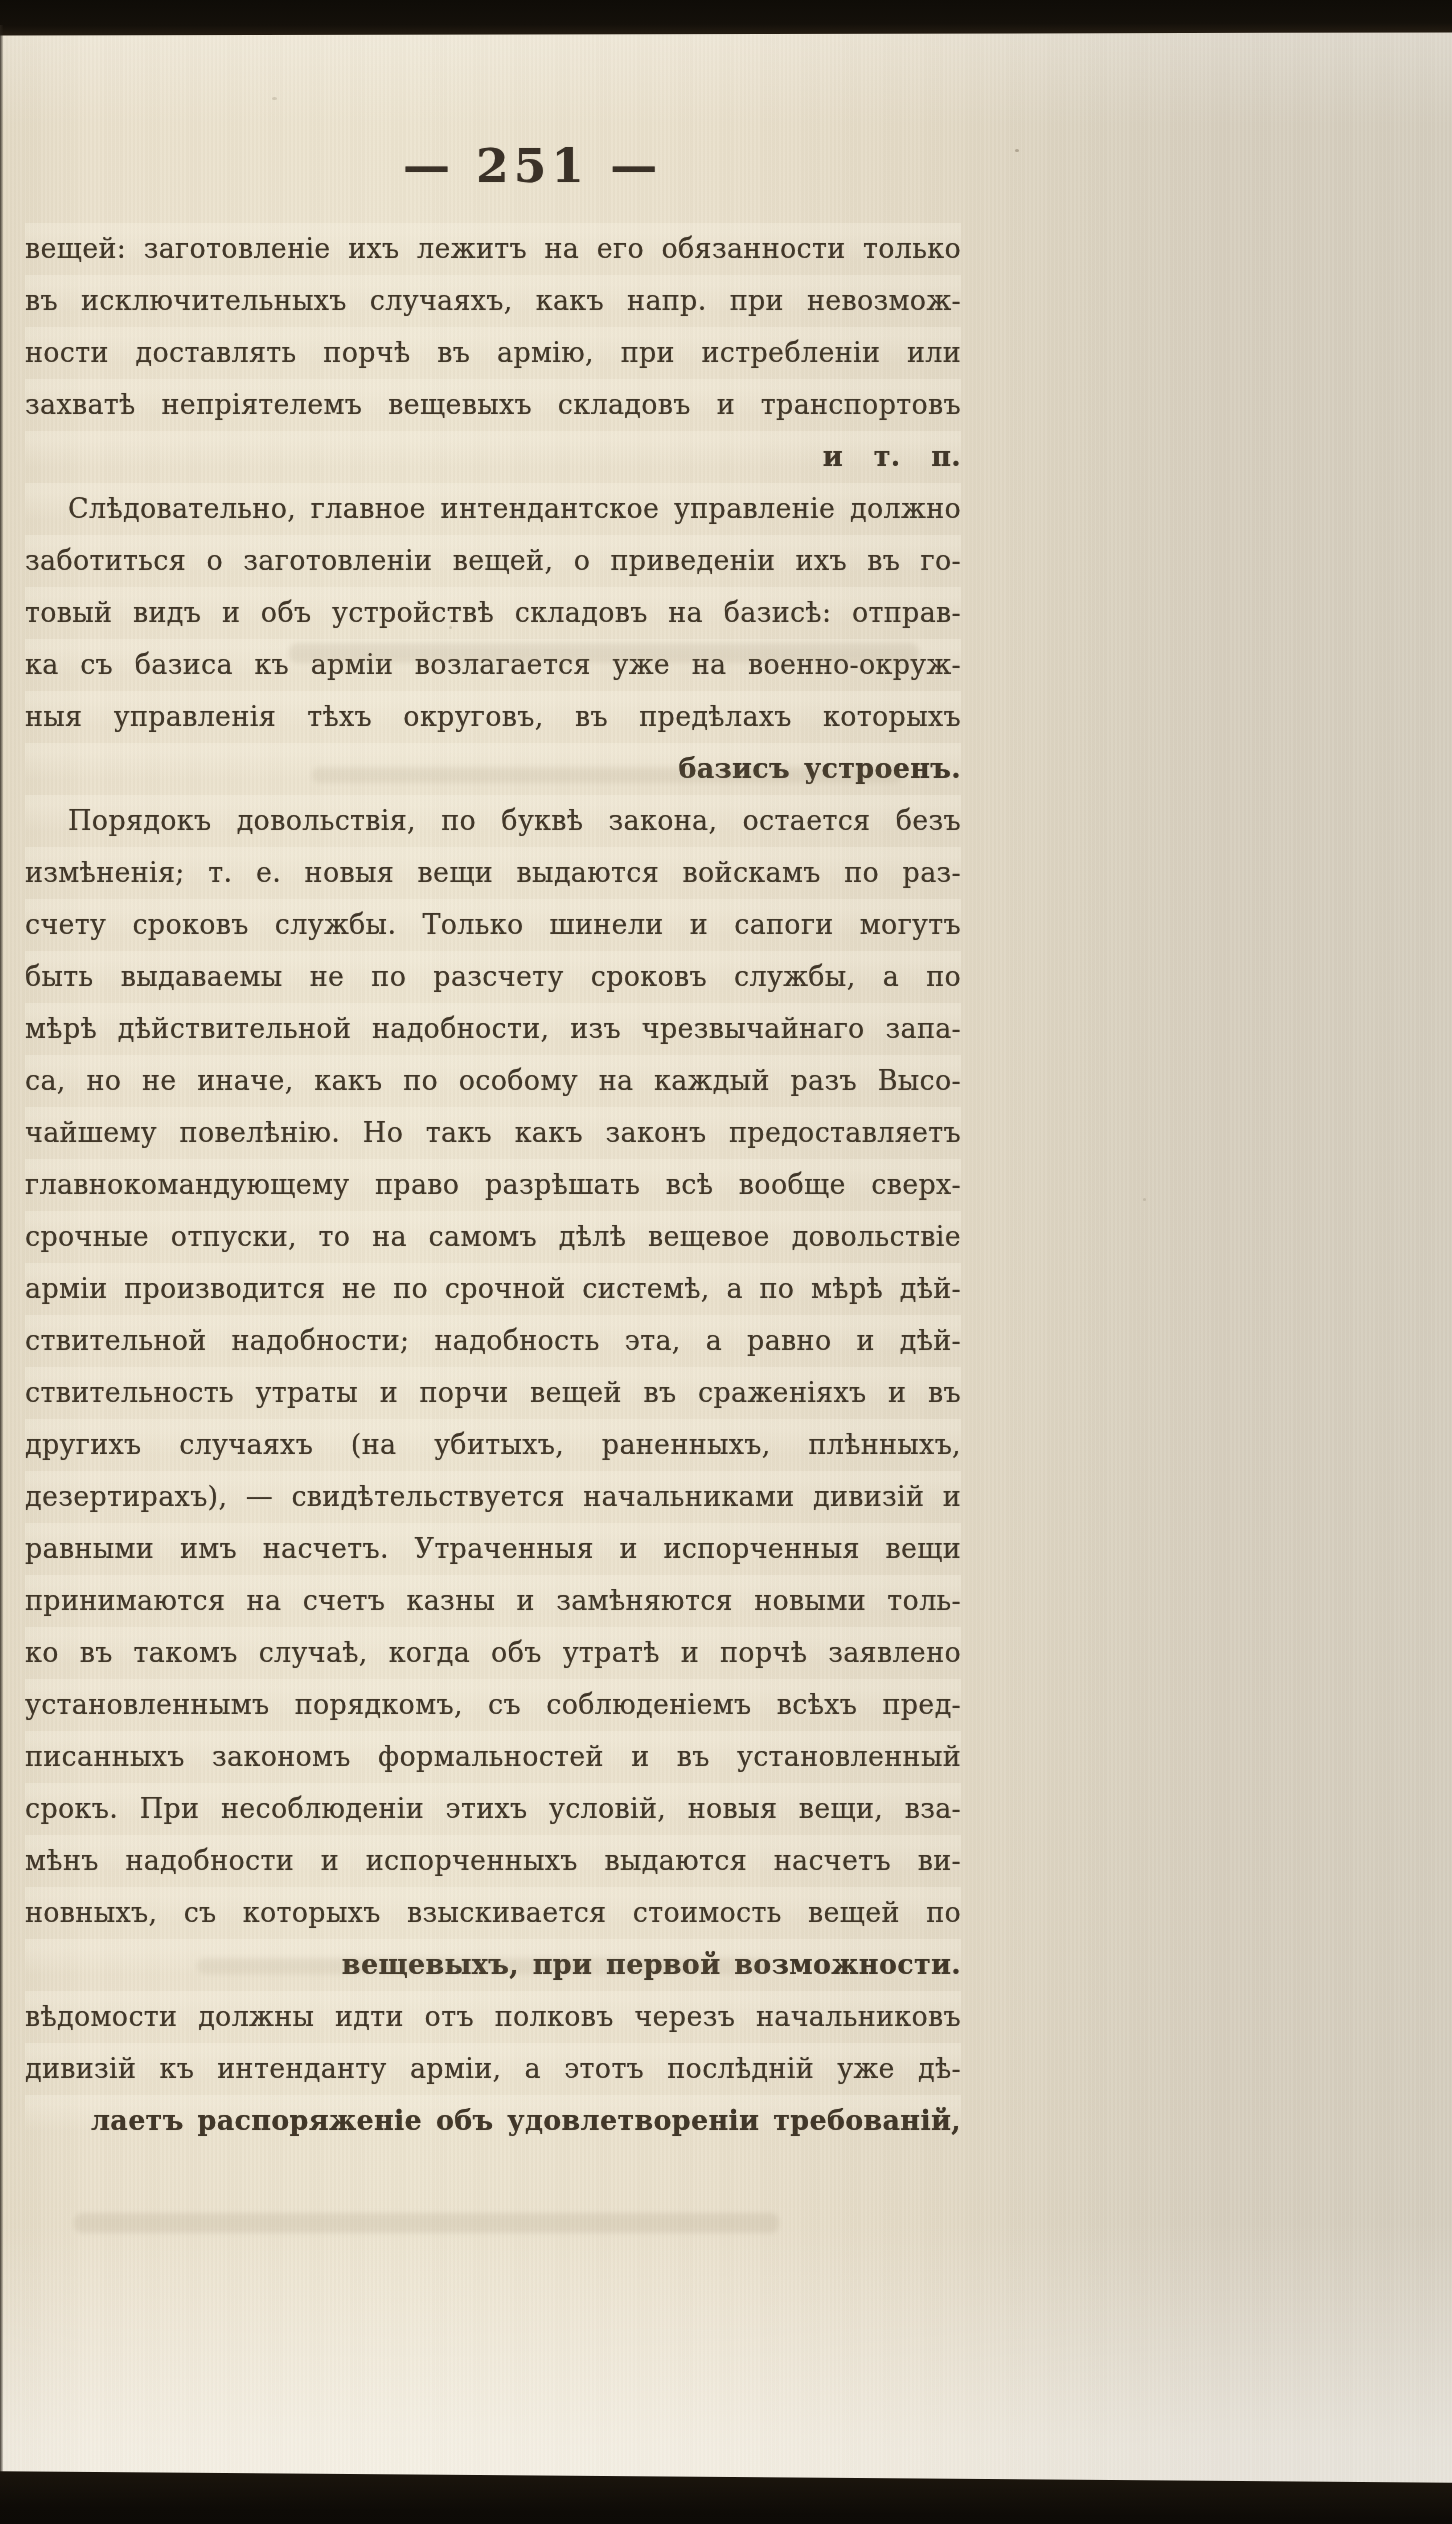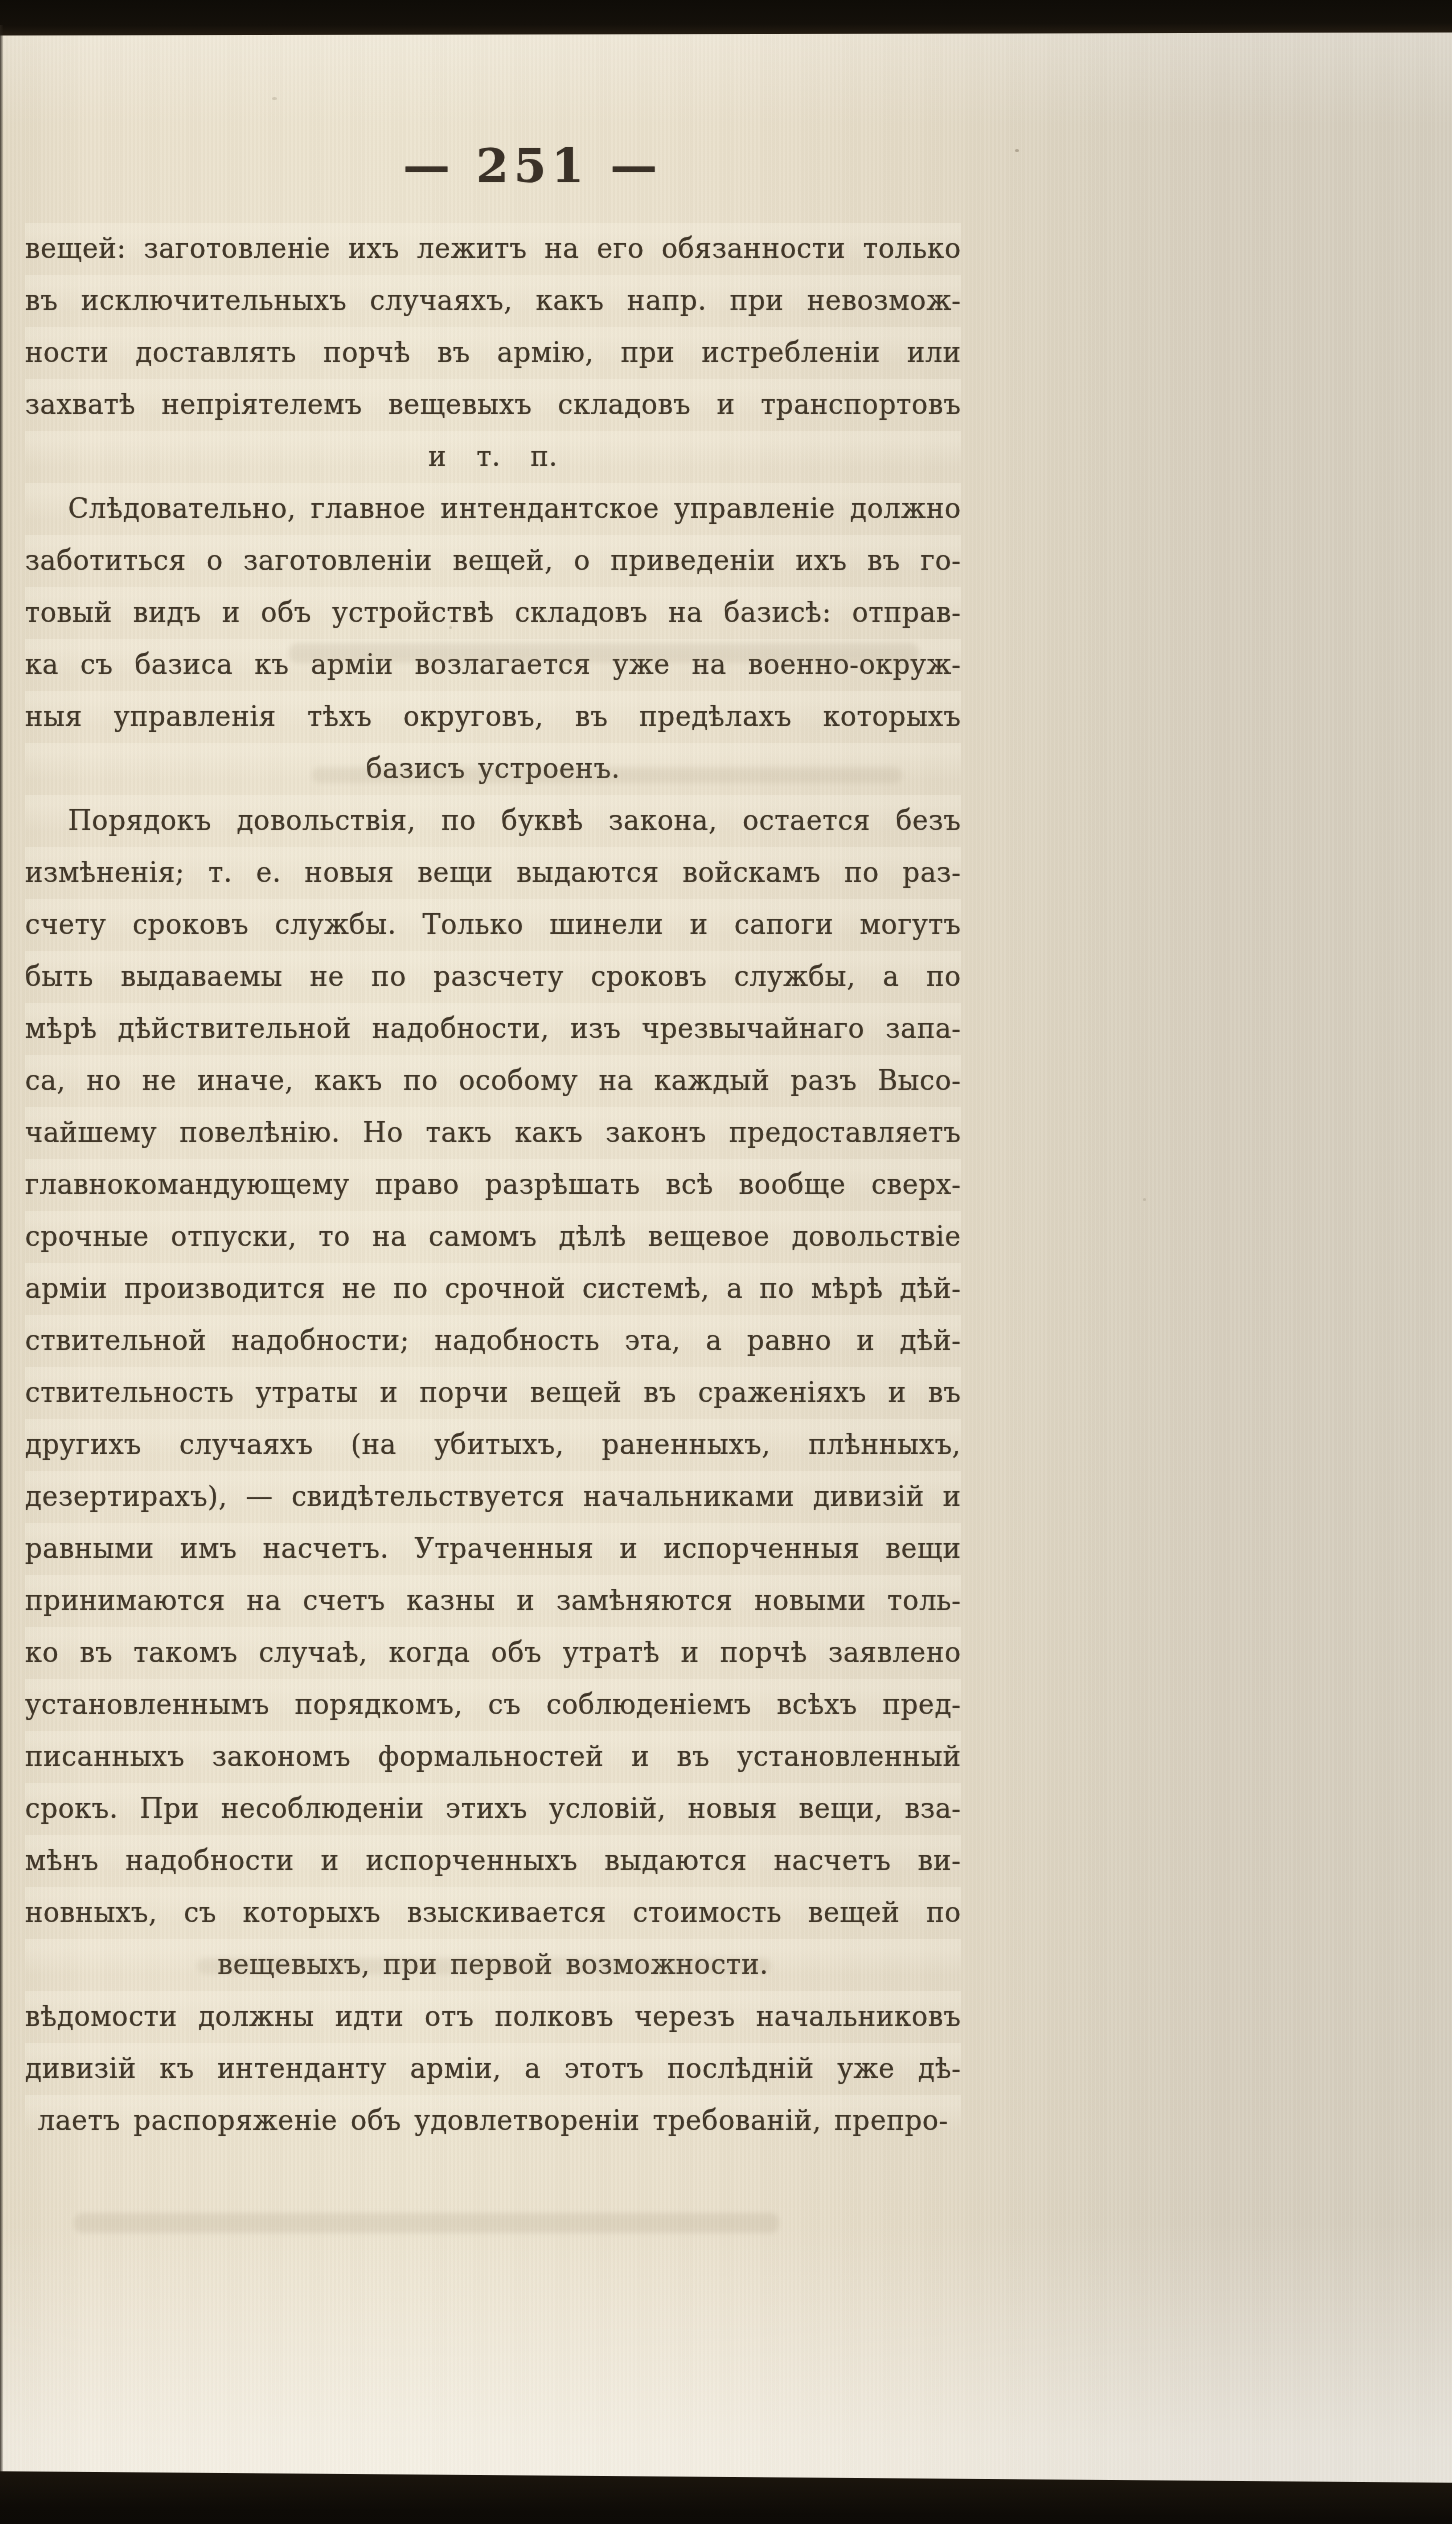--- a/index.html
+++ b/index.html
@@ -50,21 +50,21 @@
     letter-spacing: 0.3px; word-spacing: 4.1px;
     text-shadow: 0 0 0.7px rgba(65,55,41,0.65);
   }
   .line {
     height: 52px; line-height: 52px;
     overflow: hidden;
     text-align: justify;
     background: linear-gradient(180deg, rgba(250,245,231,0.30) 18%, rgba(250,245,231,0) 70%);
   }
   .line::after { content: ""; display: inline-block; width: 100%; height: 0; }
-  .para-end { text-align: center; }
+  .para-end { text-align: right; font-weight: bold; }
   .para-end::after { content: none; }
   .indent { text-indent: 43px; }
   .wide { word-spacing: 21px; }
   
   .ghost {
     position: absolute; height: 19.7px; border-radius: 8.2px;
     background: #8a7a5e; opacity: 0.13; filter: blur(2.5px);
   }
   .g1 { left: 289px; top: 643px;  width: 630px; }
   .g2 { left: 312px; top: 767px;  width: 590px; height: 16.4px; opacity: 0.10; }

